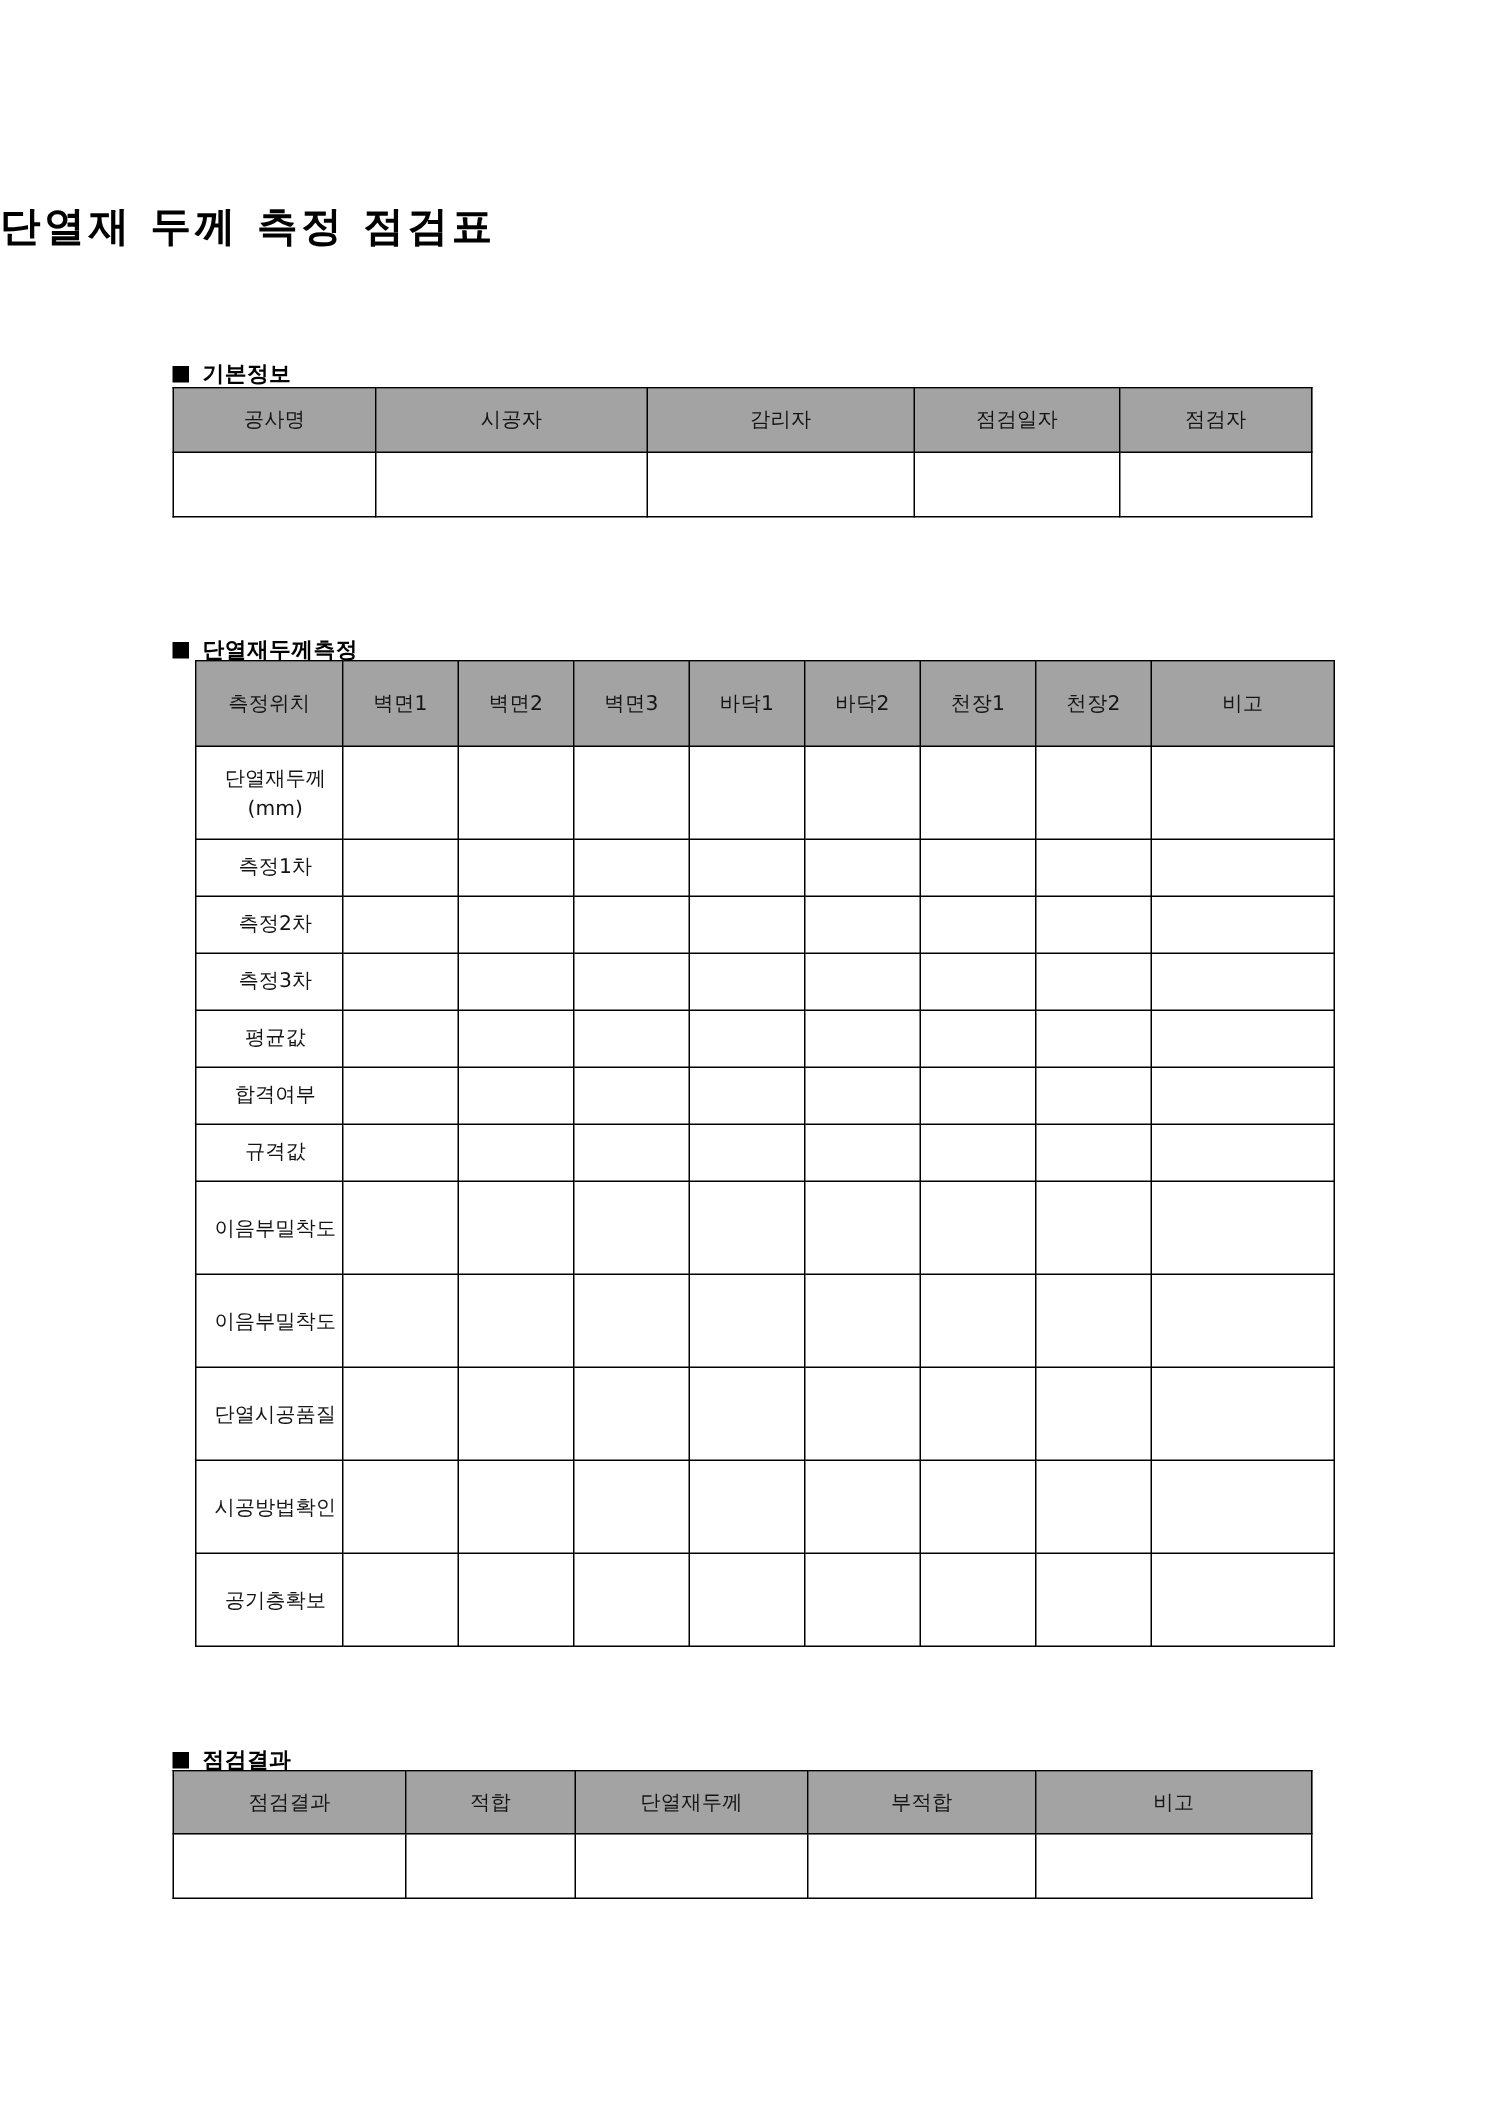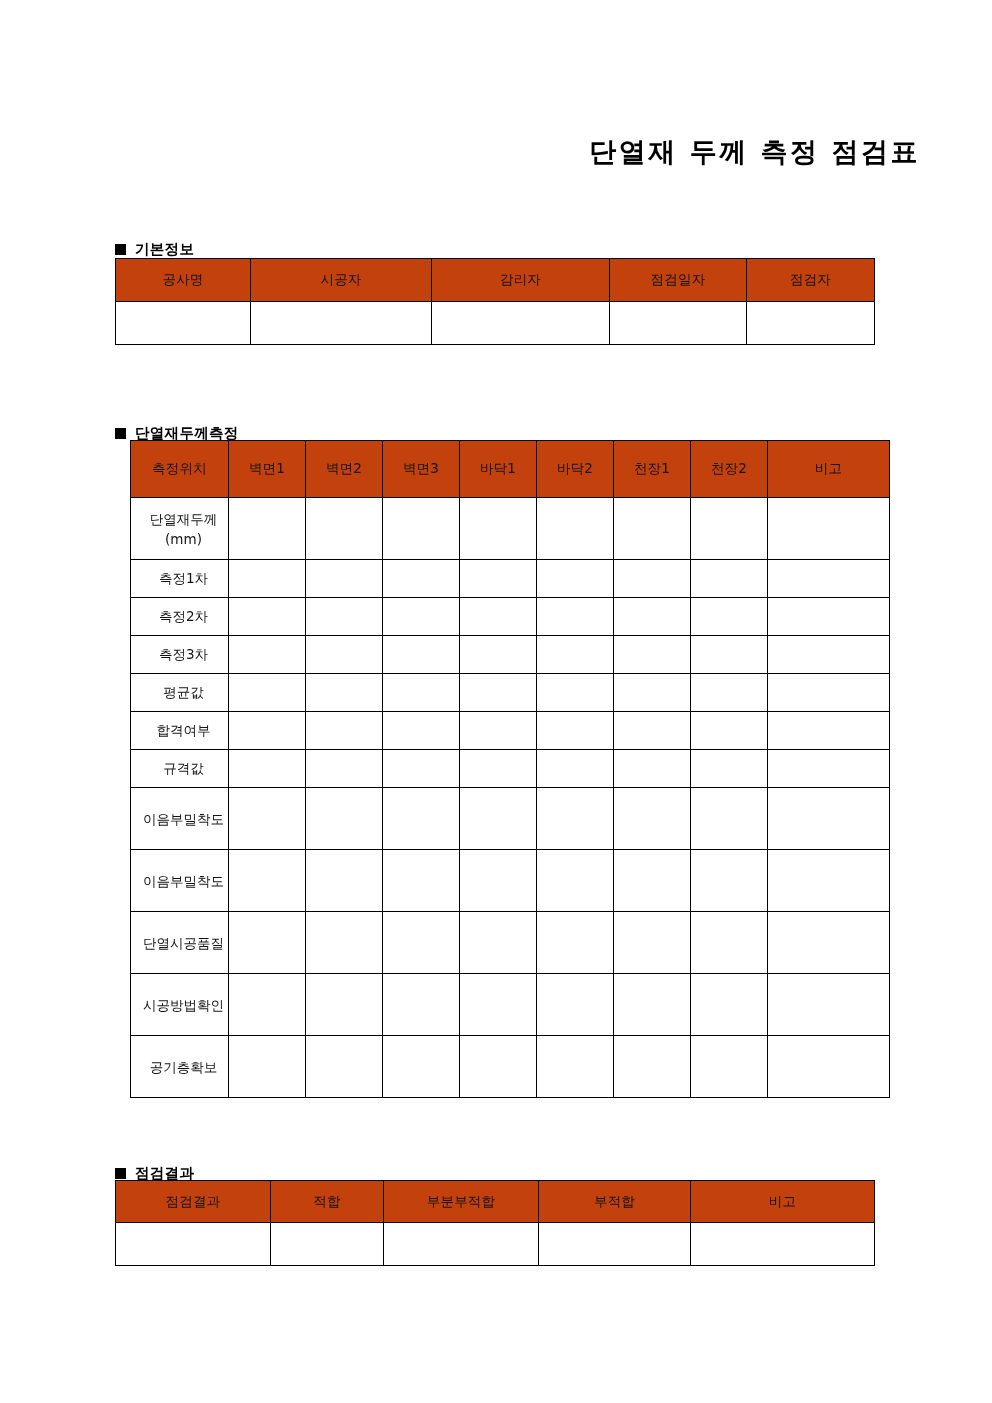--- a/index.html
+++ b/index.html
@@ -24,21 +24,21 @@
     height: 1403px;
     box-sizing: border-box;
   }
 
   
   .doc-title {
     position: absolute;
     left: 0;
     top: 136px;
     width: 920px;
-    text-align: right;
+    text-align: left;
     font-size: 27px;
     font-weight: bold;
     letter-spacing: 2.5px;
     line-height: 1.2;
     white-space: pre;
   }
 
   
   .section-heading {
     position: absolute;
@@ -75,21 +75,21 @@
   table.form-table th {
     border: 1px solid #000000;
     padding: 0;
     margin: 0;
     font-weight: normal;
     font-size: 13.5px;
     color: #141414;
     vertical-align: middle;
   }
   table.form-table thead th {
-    background: #c2410c;
+    background: #a3a3a3;
     text-align: center;
     letter-spacing: 0.2px;
   }
 
   
   #table-basic {
     left: 115px;
     top: 258px;
     width: 759px;
   }
@@ -346,21 +346,21 @@
       <col style="width:155px">
         <col style="width:113px">
         <col style="width:155px">
       <col style="width:152px">
         <col style="width:184px">
     </colgroup>
     <thead>
       <tr>
         <th>점검결과</th>
         <th>적합</th>
-        <th>부분부적합</th>
+        <th>단열재두께</th>
         <th>부적합</th>
         <th>비고</th>
       </tr>
     </thead>
     <tbody>
       <tr>
         <td class="cell-empty"></td>
         <td class="cell-empty"></td>
         <td class="cell-empty"></td>
         <td class="cell-empty"></td>

